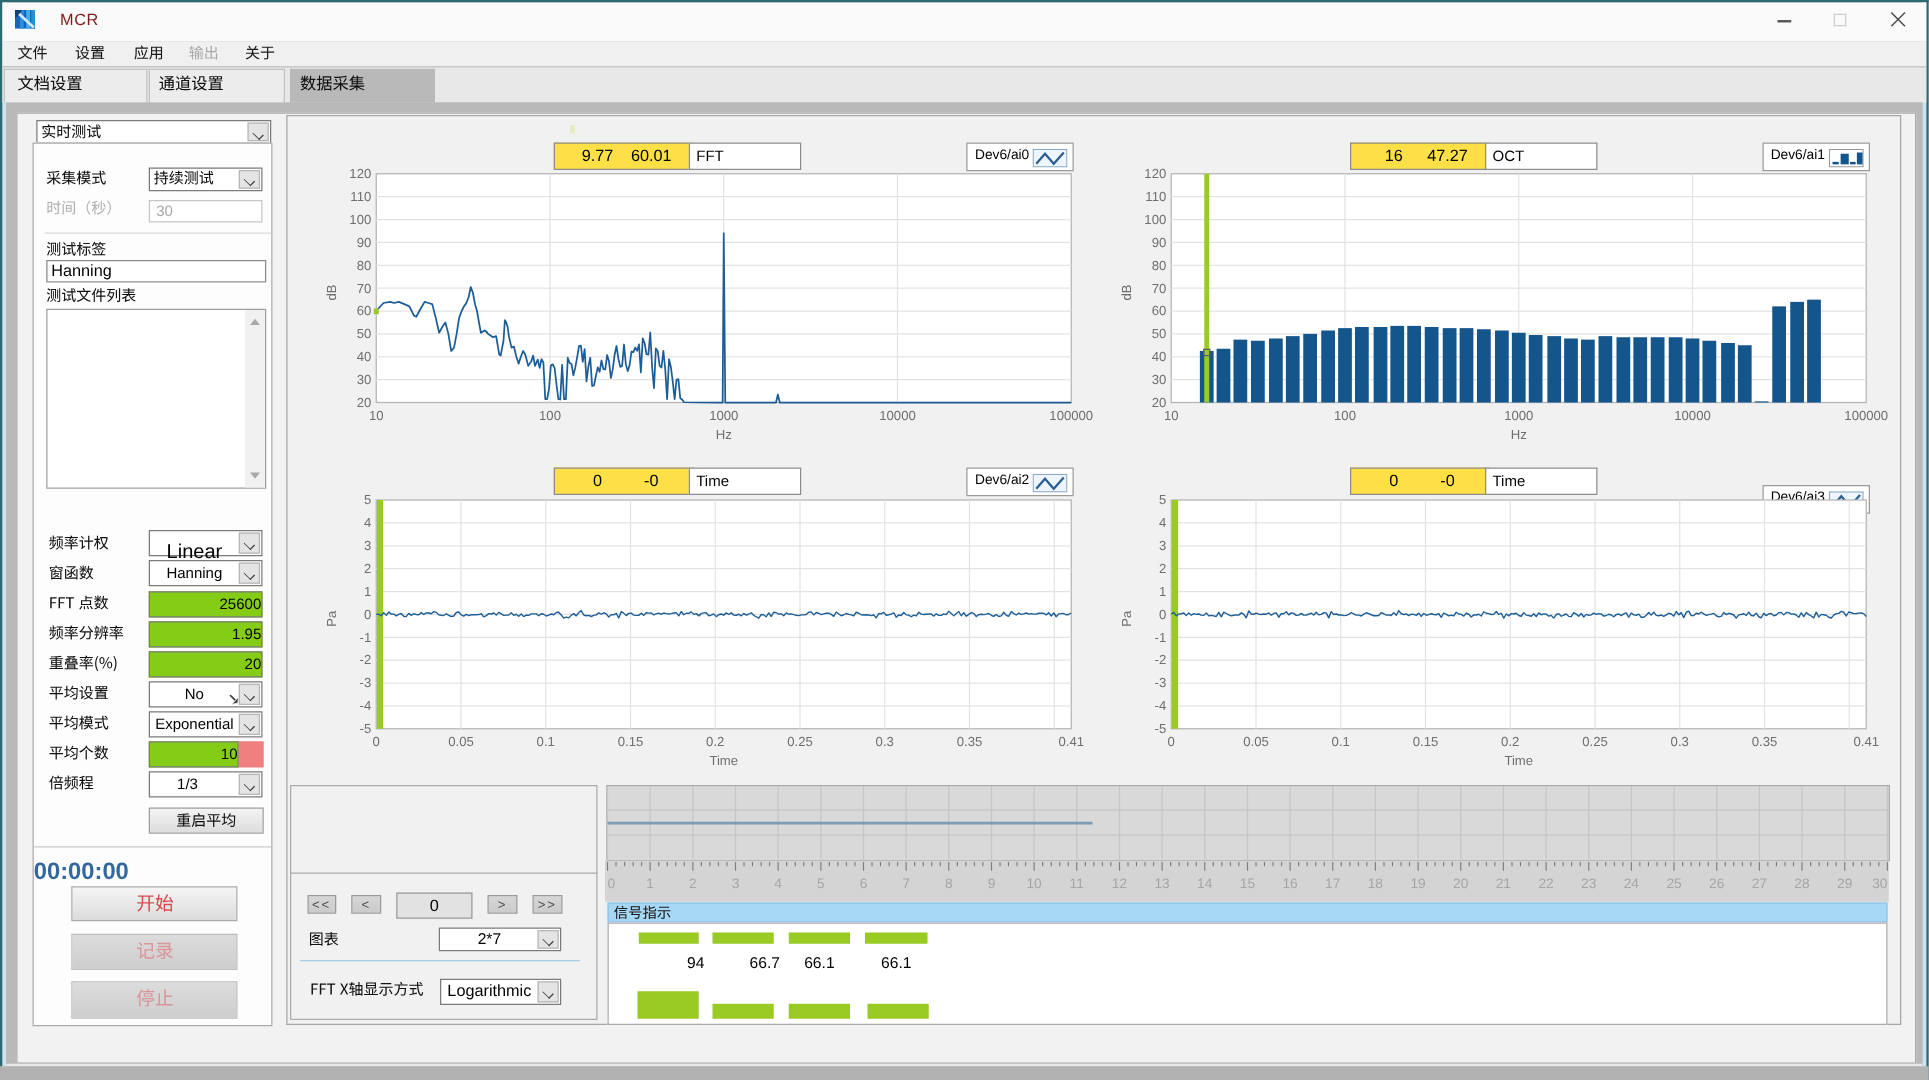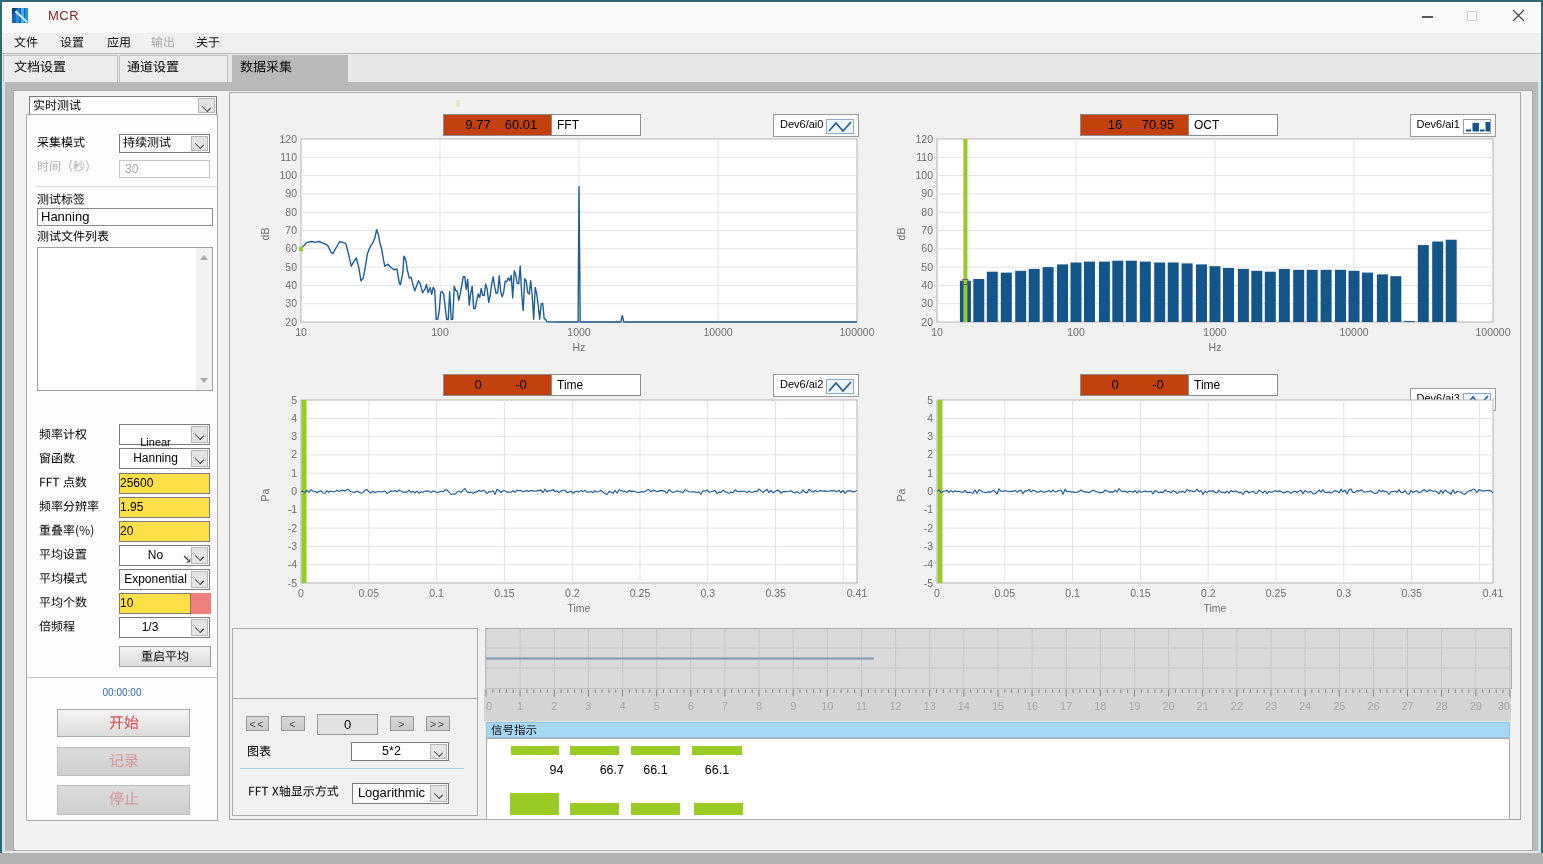--- a/index.html
+++ b/index.html
@@ -1,22 +1,22 @@
 <!DOCTYPE html>
 <html><head><meta charset="utf-8"><style>*{margin:0;padding:0;box-sizing:border-box}
 html,body{width:1543px;height:864px;overflow:hidden}
 body{position:relative;font-family:"Liberation Sans",sans-serif;background:#b5b8ba;font-size:12px;color:#000}
 .abs{position:absolute}
-.vbox{position:absolute;width:112px;height:22px;background:#c2410c;border:1px solid #8c8c8c;font-size:13px;line-height:20px}
+.vbox{position:absolute;width:112px;height:22px;background:#fde047;border:1px solid #8c8c8c;font-size:13px;line-height:20px}
 .nbox{position:absolute;width:90px;height:22px;background:#fff;border:1px solid #8c8c8c;font-size:12px;line-height:20px;padding-left:5px}
 .devbox{position:absolute;width:86px;height:23px;background:#fff;border:1px solid #9a9a9a;font-size:11px}
 .combo{position:absolute;background:#fff;border:1px solid #7b7b7b}
 .combo .arr{position:absolute;right:1px;top:1px;bottom:1px;width:17px;background:#e4e4e4;border:1px solid #b6b6b6}
 .chev{position:absolute;right:4px;top:5px;width:7px;height:7px;border-right:1.5px solid #444;border-bottom:1.5px solid #444;transform:rotate(45deg) scale(1.1,0.75)}
-.tbox{position:absolute;background:#fde047;border:1px solid #7b7b7b;text-align:left;font-size:12px}
+.tbox{position:absolute;background:#84cc16;border:1px solid #7b7b7b;text-align:right;font-size:12px}
 .navbtn{position:absolute;background:linear-gradient(#d6d6d6,#cbcbcb);border:1px solid #9a9a9a;color:#4a4a4a;font-size:10.5px;text-align:center;letter-spacing:1.5px}
 </style></head><body>
 <div class="abs" style="left:0;top:0;width:1543px;height:864px;border:2px solid #2e6a74;border-bottom:none"></div>
 <div class="abs" style="left:2px;top:2px;width:3px;height:853px;background:#cde3ee"></div>
 <div class="abs" style="left:1538px;top:2px;width:3px;height:853px;background:#cde3ee"></div>
 <div class="abs" style="left:2px;top:2px;width:1539px;height:31px;background:#fafafa"></div>
 <svg class="abs" style="left:12px;top:8px" width="16" height="15">
 <rect x="0" y="0" width="16" height="15" fill="#1565c0"></rect>
 <rect x="4" y="0" width="3" height="15" fill="#2b8fd4"></rect>
 <rect x="9" y="0" width="3" height="15" fill="#43b0e8"></rect>
@@ -170,21 +170,21 @@
       <path transform="translate(1000,0)" d="M458 283H542V-80H458ZM51 202H950V129H51ZM71 752H941V679H71ZM828 643 894 603Q860 569 820 535Q779 501 745 477L687 515Q710 532 736 554Q762 576 786 599Q811 623 828 643ZM551 442 609 466Q632 441 655 410Q677 379 696 349Q715 320 725 296L662 269Q654 292 636 323Q618 353 596 385Q574 416 551 442ZM55 339Q101 358 168 389Q234 419 303 451L318 392Q261 361 202 330Q144 300 94 275ZM84 597 137 640Q164 624 193 605Q222 585 248 565Q274 545 291 528L235 479Q219 497 194 517Q169 538 140 559Q111 581 84 597ZM676 406 732 449Q766 430 803 406Q841 382 875 357Q910 333 932 312L873 265Q853 285 819 310Q786 335 748 360Q711 386 676 406ZM339 482Q337 489 333 501Q329 514 325 526Q320 539 316 548Q327 550 338 559Q349 567 361 580Q370 589 388 612Q407 636 428 668Q450 699 466 732L534 705Q502 652 462 603Q421 554 383 519V517Q383 517 376 514Q369 511 361 505Q352 500 345 493Q339 487 339 482ZM339 482 338 536 376 558 571 569Q566 555 562 536Q559 518 557 506Q492 502 452 498Q412 494 389 492Q367 489 356 487Q345 484 339 482ZM319 282Q317 289 313 301Q309 313 305 327Q301 340 297 350Q314 352 334 366Q354 379 379 400Q393 411 420 436Q447 461 481 495Q515 529 551 569Q587 609 618 651L681 614Q608 529 527 452Q446 375 365 318V316Q365 316 358 313Q351 310 342 304Q333 299 326 293Q319 287 319 282ZM319 282 317 336 357 359 663 384Q661 370 660 353Q660 335 661 324Q554 314 490 307Q426 301 392 296Q358 292 342 289Q327 286 319 282ZM433 828 510 848Q529 823 548 793Q566 762 576 740L495 715Q487 738 468 770Q450 802 433 828Z"></path>
       <path transform="translate(2000,0)" d="M135 773 186 824Q214 802 245 775Q276 748 304 722Q331 696 347 674L294 616Q278 637 251 665Q225 693 194 722Q164 750 135 773ZM195 -63 180 15 202 48 404 186Q407 175 411 162Q416 149 421 136Q427 124 430 116Q359 65 315 34Q272 2 248 -16Q224 -34 213 -45Q201 -55 195 -63ZM46 528H252V449H46ZM371 510H960V429H371ZM624 838H707V-81H624ZM195 -63Q192 -52 184 -38Q177 -25 169 -11Q161 2 153 10Q168 19 186 41Q203 63 203 95V528H283V26Q283 26 274 19Q265 13 252 3Q239 -7 226 -19Q213 -31 204 -42Q195 -53 195 -63Z"></path>
       <path transform="translate(3000,0)" d="M424 749H887V673H424ZM860 750H873L886 753L936 737Q913 572 865 441Q817 310 750 210Q683 110 598 38Q513 -34 416 -79Q410 -70 402 -57Q394 -45 385 -33Q376 -21 367 -14Q458 23 539 90Q619 156 683 250Q748 344 793 465Q838 585 860 733ZM529 688Q551 558 585 453Q619 349 670 264Q720 180 794 110Q867 40 968 -21Q952 -32 936 -50Q920 -68 911 -86Q806 -18 730 58Q655 133 603 224Q551 315 516 426Q482 537 458 674ZM46 630H421V556H46ZM210 841H288V-79H210ZM199 587 251 569Q239 507 219 440Q199 374 175 311Q150 247 122 192Q93 138 64 100Q59 111 51 126Q43 140 35 155Q26 169 18 178Q46 212 73 259Q100 307 124 362Q148 417 167 475Q186 533 199 587ZM285 516Q295 508 312 489Q330 470 352 446Q373 423 395 399Q416 375 433 356Q449 337 456 328L409 256Q397 277 375 307Q353 337 328 371Q304 404 281 433Q259 461 245 476Z"></path>
     </g>
   </svg>
 <div class="combo" style="left:119px;top:424.4px;width:91px;height:21px">
     <div class="arr">
       <div class="chev" style="top:5px"></div>
     </div>
   </div>
-<div class="abs" style="left:119px;top:432px;width:73px;height:21px;text-align:center;font-size:11px;line-height:20px">Linear</div>
+<div class="abs" style="left:119px;top:432px;width:73px;height:21px;text-align:center;font-size:16px;line-height:20px">Linear</div>
 <svg style="position:absolute;left:38.5px;top:452.6px;overflow:visible" width="36" height="13">
     <g fill="#111" transform="translate(0,9.60) scale(0.012000,-0.012000)">
       <path transform="translate(0,0)" d="M162 470H848V-77H766V411H242V-82H162ZM431 572 514 556Q491 521 465 489Q439 456 416 433L351 450Q372 476 394 511Q417 545 431 572ZM193 18H814V-42H193ZM640 333H652L664 336L706 316Q672 238 611 182Q549 126 472 90Q395 53 312 32Q306 44 296 59Q287 73 277 83Q354 99 426 130Q499 162 556 210Q612 258 640 323ZM395 393 456 384Q434 336 401 291Q369 245 321 206Q312 216 299 227Q285 238 274 243Q318 277 348 317Q379 357 395 393ZM405 333H658V283H363ZM366 215 403 255Q457 235 516 208Q574 180 627 151Q680 121 714 95L673 50Q641 76 589 106Q537 136 478 165Q420 194 366 215ZM75 757H923V601H841V693H155V597H75ZM371 674 429 635Q387 601 336 570Q285 539 231 515Q177 490 124 474L83 535Q131 549 183 569Q234 590 283 616Q331 643 371 674ZM574 630 623 674Q673 654 730 627Q787 600 839 572Q891 544 926 519L874 468Q842 492 791 521Q740 550 683 579Q626 608 574 630ZM424 827 507 846Q523 819 540 785Q556 751 564 727L478 705Q470 729 455 764Q440 799 424 827Z"></path>
       <path transform="translate(1000,0)" d="M838 619H916V-81H838ZM481 405 528 450Q578 413 630 368Q682 323 728 281Q773 238 801 205L751 150Q723 185 678 230Q633 275 582 321Q530 367 481 405ZM208 534 259 575Q285 553 312 528Q338 502 360 477Q382 452 396 432L344 383Q330 404 308 431Q285 457 259 485Q233 512 208 534ZM187 227Q224 249 272 278Q320 308 374 342Q428 376 481 410L501 355Q431 304 358 253Q285 203 226 163ZM729 584 795 549Q768 515 737 479Q706 442 675 409Q645 375 617 349L565 380Q592 408 623 443Q653 478 681 516Q710 553 729 584ZM182 798H742V726H182ZM462 607H540V171Q540 141 532 125Q525 108 503 99Q482 90 447 89Q413 87 363 87Q360 102 354 122Q347 143 339 158Q374 157 405 157Q435 156 445 157Q462 157 462 173ZM717 798H737L754 803L807 761Q767 724 717 687Q666 649 612 617Q558 584 506 560Q498 571 485 585Q472 599 462 607Q508 629 556 659Q604 689 647 721Q690 754 717 782ZM86 616H165V45H874V-28H86Z"></path>
       <path transform="translate(2000,0)" d="M69 324H453V258H69ZM49 655H532V591H49ZM441 822 508 794Q486 760 462 725Q438 690 418 665L367 690Q380 708 393 731Q407 755 420 779Q432 803 441 822ZM255 842H328V403H255ZM86 793 143 817Q165 787 183 751Q201 715 208 688L148 661Q142 688 124 725Q106 763 86 793ZM256 629 310 597Q286 556 248 514Q210 472 167 437Q123 401 80 377Q73 391 61 409Q49 426 38 437Q79 456 121 486Q163 516 199 553Q235 591 256 629ZM318 607Q331 600 357 584Q383 567 413 549Q443 531 468 514Q493 498 503 491L460 434Q447 446 423 465Q400 484 372 505Q345 526 320 544Q295 563 278 573ZM611 648H949V574H611ZM627 833 700 822Q685 726 663 636Q641 547 610 470Q579 393 539 335Q533 341 523 351Q512 360 500 369Q488 378 480 384Q519 436 547 508Q576 579 596 662Q615 745 627 833ZM811 605 885 598Q862 428 817 299Q772 170 694 75Q616 -19 495 -84Q491 -76 483 -64Q476 -51 467 -39Q458 -27 451 -20Q566 36 638 122Q711 208 751 328Q792 448 811 605ZM649 583Q672 450 713 333Q754 216 818 127Q883 39 972 -10Q959 -20 944 -39Q929 -57 920 -72Q826 -15 760 80Q694 175 652 300Q610 426 584 571ZM107 153 156 200Q209 180 266 152Q323 125 374 97Q425 69 460 44L411 -8Q377 17 326 47Q275 76 218 104Q160 133 107 153ZM427 324H440L453 327L496 310Q465 201 403 125Q341 49 257 1Q174 -46 77 -73Q71 -59 61 -41Q50 -23 40 -12Q129 8 208 50Q286 91 343 157Q401 223 427 313ZM107 153Q130 184 153 224Q176 264 196 307Q217 349 231 388L301 375Q286 334 264 291Q243 247 221 208Q199 168 179 138Z"></path>
     </g>
   </svg>
 <div class="combo" style="left:119px;top:448.4px;width:91px;height:21px">
     <div class="arr">
       <div class="chev" style="top:5px"></div>
@@ -280,21 +280,21 @@
 <div class="abs" style="left:119px;top:646px;width:92px;height:21px;background:linear-gradient(#f3f3f3,#dddddd);border:1px solid #9e9e9e"></div>
 <svg style="position:absolute;left:141.0px;top:650.5px;overflow:visible" width="48" height="13">
     <g fill="#111" transform="translate(0,9.60) scale(0.012000,-0.012000)">
       <path transform="translate(0,0)" d="M52 15H950V-50H52ZM57 664H944V599H57ZM126 161H886V99H126ZM457 763H536V-16H457ZM806 836 848 774Q781 762 696 753Q611 744 518 737Q425 730 331 726Q237 722 149 720Q149 734 143 753Q138 771 132 783Q220 786 313 790Q407 794 497 801Q588 807 667 816Q747 825 806 836ZM235 359V285H769V359ZM235 484V411H769V484ZM158 540H849V229H158Z"></path>
       <path transform="translate(1000,0)" d="M307 59H839V-13H307ZM277 312H889V-74H809V239H354V-76H277ZM184 698H871V416H184V490H791V625H184ZM153 698H233V455Q233 396 228 326Q224 256 210 184Q196 111 170 42Q143 -26 100 -83Q93 -75 81 -64Q70 -54 57 -44Q44 -34 35 -29Q75 24 99 85Q122 147 134 212Q146 277 150 339Q153 401 153 456ZM435 821 510 842Q530 811 549 773Q567 736 577 709L498 683Q489 711 470 750Q452 789 435 821Z"></path>
       <path transform="translate(2000,0)" d="M104 774H893V696H104ZM52 349H950V270H52ZM173 627 244 649Q264 613 283 572Q302 532 317 493Q332 454 339 424L263 399Q256 429 242 468Q228 507 210 549Q192 591 173 627ZM752 653 836 631Q818 590 797 547Q776 505 754 465Q733 426 714 396L646 418Q664 449 685 491Q705 532 723 575Q740 618 752 653ZM457 743H539V-80H457Z"></path>
       <path transform="translate(3000,0)" d="M522 681H882V609H522ZM857 681H930Q930 681 930 673Q930 666 930 656Q930 646 930 641Q925 465 920 344Q915 223 908 145Q901 68 890 25Q880 -18 865 -36Q849 -60 830 -68Q811 -76 782 -79Q755 -82 710 -81Q665 -80 620 -78Q619 -61 612 -40Q605 -19 594 -2Q647 -7 691 -8Q736 -9 754 -9Q770 -10 780 -6Q791 -3 798 7Q811 20 820 62Q830 103 836 180Q843 257 848 376Q853 495 857 664ZM569 841 641 819Q614 747 577 677Q540 607 497 547Q454 486 409 439Q404 447 394 460Q384 472 374 484Q364 496 356 503Q400 544 440 598Q479 652 512 714Q545 776 569 841ZM485 460 533 504Q565 480 599 451Q633 422 663 395Q694 369 713 348L663 295Q643 316 613 345Q583 374 549 404Q516 434 485 460ZM404 120Q451 143 514 174Q576 205 646 242Q716 279 785 315L804 252Q741 216 675 179Q610 143 549 109Q488 75 436 47ZM42 601H362V526H42ZM166 829H243V161H166ZM35 125Q78 144 134 169Q190 195 254 225Q317 256 380 286L399 220Q312 173 223 127Q134 81 63 45Z"></path>
     </g>
   </svg>
 <div class="abs" style="left:27px;top:677px;width:190px;height:1px;background:#c9c9c9"></div>
-<div class="abs" style="left:27px;top:687px;width:190px;text-align:center;font-size:10px;font-weight:normal;color:#33689f">00:00:00</div>
+<div class="abs" style="left:27px;top:687px;width:190px;font-size:19px;font-weight:bold;color:#33689f">00:00:00</div>
 <div class="abs" style="left:57px;top:709px;width:133px;height:28px;background:linear-gradient(#f5f5f5,#dcdcdc);border:1px solid #ababab"></div>
 <svg style="position:absolute;left:108.5px;top:715.5px;overflow:visible" width="30" height="16">
     <g fill="#d64c52" transform="translate(0,12.00) scale(0.015000,-0.015000)">
       <path transform="translate(0,0)" d="M89 776H919V701H89ZM52 419H950V343H52ZM647 736H728V-82H647ZM291 736H371V461Q371 388 363 314Q355 240 330 170Q304 99 253 34Q202 -30 116 -84Q109 -75 98 -64Q87 -54 75 -43Q64 -32 53 -26Q134 23 181 81Q229 139 253 202Q276 265 284 331Q291 397 291 461Z"></path>
       <path transform="translate(1000,0)" d="M510 34H867V-37H510ZM461 327H906V-78H831V256H533V-81H461ZM739 665 801 696Q836 652 869 602Q902 552 928 503Q955 454 971 415L903 380Q889 419 863 469Q836 519 804 571Q772 622 739 665ZM429 406Q428 414 423 428Q419 441 413 456Q408 471 403 481Q418 485 433 502Q449 519 467 546Q477 559 496 589Q514 619 537 659Q560 700 583 747Q606 794 625 842L706 818Q675 750 638 684Q602 617 563 558Q525 498 486 450V448Q486 448 477 444Q469 440 458 433Q446 427 438 419Q429 412 429 406ZM429 406 428 469 475 496 897 523Q900 507 905 487Q910 467 914 454Q792 444 709 438Q627 431 576 427Q524 422 496 419Q467 415 453 412Q439 409 429 406ZM64 293Q80 344 97 410Q113 477 129 551Q144 624 156 698Q168 772 175 836L249 832Q241 764 227 688Q213 613 198 537Q182 461 165 392Q148 324 131 269ZM42 636H337V563H42ZM317 636H330L343 638L389 631Q377 437 340 299Q303 160 239 69Q176 -23 87 -79Q79 -65 65 -46Q51 -27 39 -16Q120 28 178 113Q236 198 271 324Q307 451 317 621ZM64 293 107 349Q149 321 193 287Q237 254 278 218Q319 183 354 148Q388 114 410 84L362 19Q340 50 306 86Q273 121 232 158Q192 195 148 229Q105 264 64 293Z"></path>
     </g>
   </svg>
 <div class="abs" style="left:57px;top:747px;width:133px;height:29px;background:linear-gradient(#dcdcdc,#cecece);border:1px solid #bdbdbd"></div>
 <svg style="position:absolute;left:108.5px;top:754.0px;overflow:visible" width="30" height="16">
     <g fill="#d9969a" transform="translate(0,12.00) scale(0.015000,-0.015000)">
@@ -318,21 +318,21 @@
 <div class="nbox" style="left:551px;top:114px">FFT</div>
 <div class="devbox" style="left:773px;top:114px">
     <span style="position:absolute;left:6px;top:3px">Dev6/ai0</span>
     <svg style="position:absolute;right:4px;top:4px" width="28" height="15">
       <rect x="0.5" y="0.5" width="27" height="14" fill="#eef5fc" stroke="#8aa8c8"></rect>
       <polyline points="3,12 10,4 17,12 25,3" fill="none" stroke="#2a5e94" stroke-width="1.8"></polyline>
     </svg>
   </div>
 <div class="vbox" style="left:1080px;top:114px">
     <span style="position:absolute;left:14px;width:40px;text-align:center">16</span>
-    <span style="position:absolute;left:55px;width:44px;text-align:center">70.95</span>
+    <span style="position:absolute;left:55px;width:44px;text-align:center">47.27</span>
   </div>
 <div class="nbox" style="left:1188px;top:114px">OCT</div>
 <div class="devbox" style="left:1409.5px;top:114px">
     <span style="position:absolute;left:6px;top:3px">Dev6/ai1</span>
     <svg style="position:absolute;right:4px;top:4px" width="28" height="15">
       <rect x="0.5" y="0.5" width="27" height="14" fill="#fdfefe" stroke="#9a9a9a"></rect>
       <rect x="3" y="10.5" width="5" height="2" fill="#14568c"></rect>
       <rect x="9.5" y="4" width="6.5" height="8.5" fill="#14568c"></rect>
       <rect x="17" y="10.5" width="4.5" height="2" fill="#14568c"></rect>
       <rect x="22.5" y="3" width="4.5" height="9.5" fill="#14568c"></rect>
@@ -567,21 +567,21 @@
     <g fill="#111" transform="translate(0,9.60) scale(0.012000,-0.012000)">
       <path transform="translate(0,0)" d="M83 798H918V-81H839V726H159V-81H83ZM128 31H884V-39H128ZM373 278 407 325Q447 317 491 305Q536 292 577 278Q617 264 645 250L612 198Q584 212 544 227Q503 242 458 256Q414 269 373 278ZM414 708 479 685Q451 640 412 597Q374 554 332 517Q289 480 247 451Q242 458 232 467Q222 476 211 485Q201 493 192 499Q256 536 316 592Q376 647 414 708ZM681 628H694L706 631L751 605Q713 542 652 491Q592 440 518 400Q445 360 367 331Q288 302 212 283Q208 293 202 305Q196 318 188 329Q181 341 174 348Q248 362 324 387Q400 412 469 447Q538 481 593 524Q649 567 681 617ZM372 572Q416 520 487 477Q559 434 646 402Q733 371 823 355Q812 344 799 327Q786 309 779 295Q688 315 600 350Q511 386 437 436Q363 485 313 545ZM393 628H704V567H351ZM274 150 311 204Q361 199 417 189Q473 180 528 168Q583 156 631 143Q680 131 716 118L681 60Q633 77 565 95Q496 112 420 127Q344 142 274 150Z"></path>
       <path transform="translate(1000,0)" d="M105 753H903V685H105ZM155 603H859V538H155ZM64 452H934V383H64ZM458 841H538V396H458ZM442 435 510 402Q473 358 423 316Q374 275 317 238Q261 201 202 171Q143 141 87 121Q81 130 72 142Q63 154 53 166Q44 177 34 185Q90 203 148 229Q206 256 261 289Q316 322 363 359Q409 396 442 435ZM558 415Q591 320 648 241Q705 163 786 106Q866 50 967 20Q959 12 949 0Q939 -12 930 -24Q921 -37 915 -48Q810 -13 727 50Q644 113 585 201Q525 288 487 397ZM845 347 910 300Q859 258 799 216Q739 174 688 145L637 187Q671 207 709 235Q747 262 783 292Q819 321 845 347ZM251 -80 244 -12 280 18 579 107Q580 90 584 70Q588 50 592 37Q487 4 423 -17Q359 -37 325 -49Q291 -61 275 -67Q259 -74 251 -80ZM251 -80Q248 -70 243 -57Q237 -43 230 -30Q223 -17 216 -8Q229 -2 243 14Q256 29 256 59V271H338V-7Q338 -7 329 -12Q320 -17 307 -25Q294 -33 281 -43Q268 -53 259 -62Q251 -72 251 -80Z"></path>
     </g>
   </svg>
 <div class="combo" style="left:351px;top:741.5px;width:98px;height:19.5px">
     <div class="arr">
       <div class="chev" style="top:4.5px"></div>
     </div>
   </div>
-<div class="abs" style="left:351px;top:741.5px;width:81px;height:19.5px;text-align:center;font-size:12.5px;line-height:18px">5*2</div>
+<div class="abs" style="left:351px;top:741.5px;width:81px;height:19.5px;text-align:center;font-size:12.5px;line-height:18px">2*7</div>
 <div class="abs" style="left:240px;top:768px;width:224px;height:1px;background:#a8cfe0"></div>
 <svg style="position:absolute;left:247.5px;top:785.5px;overflow:visible" width="91" height="13">
     <g fill="#111" transform="translate(0,9.60) scale(0.012000,-0.012000)">
       <path transform="translate(0,0)" d="M100 0V734H525V652H197V408H475V327H197V0Z"></path>
       <path transform="translate(554,0)" d="M100 0V734H525V652H197V408H475V327H197V0Z"></path>
       <path transform="translate(1108,0)" d="M251 0V652H31V734H570V652H350V0Z"></path>
       <path transform="translate(1989,0)" d="M17 0 230 379 30 734H138L236 549Q250 524 263 499Q275 474 293 441H297Q313 474 324 499Q336 524 349 549L445 734H547L348 374L561 0H454L348 195Q334 222 319 251Q303 281 285 314H281Q265 281 251 251Q237 222 223 195L119 0Z"></path>
       <path transform="translate(2567,0)" d="M462 627H931V-75H857V556H533V-81H462ZM494 346H874V275H494ZM494 47H874V-25H494ZM658 840H737V594H734V4H661V594H658ZM51 726H417V652H51ZM253 569H324V-76H253ZM42 169Q90 176 152 187Q214 197 283 209Q353 221 423 234L427 165Q330 145 233 126Q136 106 59 92ZM84 330Q82 337 77 350Q73 363 68 376Q64 390 59 399Q73 403 84 425Q95 447 107 480Q113 496 125 533Q137 570 151 620Q164 670 177 727Q190 784 198 840L274 825Q260 746 237 664Q215 583 189 508Q162 434 136 374V372Q136 372 128 368Q120 363 110 357Q99 350 91 343Q84 336 84 330ZM84 330V395L125 416H418V344H157Q132 344 111 340Q90 336 84 330Z"></path>
       <path transform="translate(3567,0)" d="M247 569V468H754V569ZM247 729V630H754V729ZM170 793H834V405H170ZM39 41H961V-34H39ZM350 365H425V1H350ZM569 365H645V1H569ZM819 331 887 301Q855 249 816 194Q777 139 743 98L682 128Q705 156 730 191Q755 226 779 263Q803 300 819 331ZM122 298 184 324Q205 293 226 256Q248 220 267 185Q287 151 297 125L233 95Q222 121 203 156Q185 191 164 229Q143 266 122 298Z"></path>
       <path transform="translate(4567,0)" d="M459 483H544V20Q544 -17 534 -37Q523 -56 495 -66Q468 -75 423 -78Q377 -80 311 -80Q308 -62 300 -38Q292 -14 282 3Q316 2 347 1Q379 1 402 1Q426 1 435 1Q449 2 454 6Q459 10 459 22ZM231 351 313 329Q289 268 255 210Q222 151 184 100Q146 49 106 10Q99 17 85 26Q72 35 58 44Q44 53 33 58Q94 111 147 189Q199 267 231 351ZM682 319 755 350Q792 303 828 248Q863 194 892 141Q921 87 935 44L856 10Q843 51 816 105Q788 159 753 215Q719 271 682 319ZM149 767H853V689H149ZM59 525H942V447H59Z"></path>

